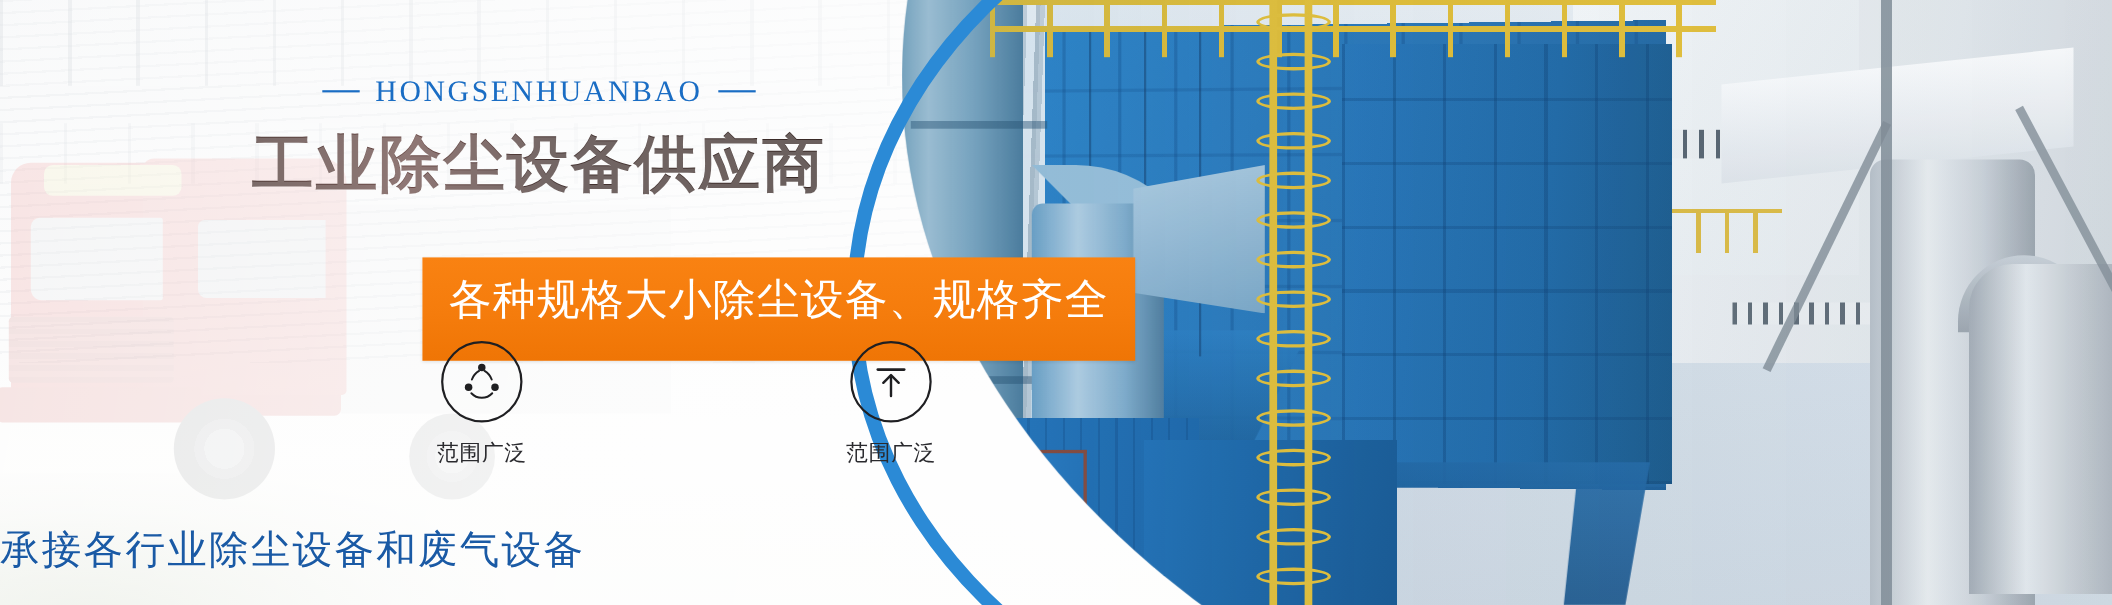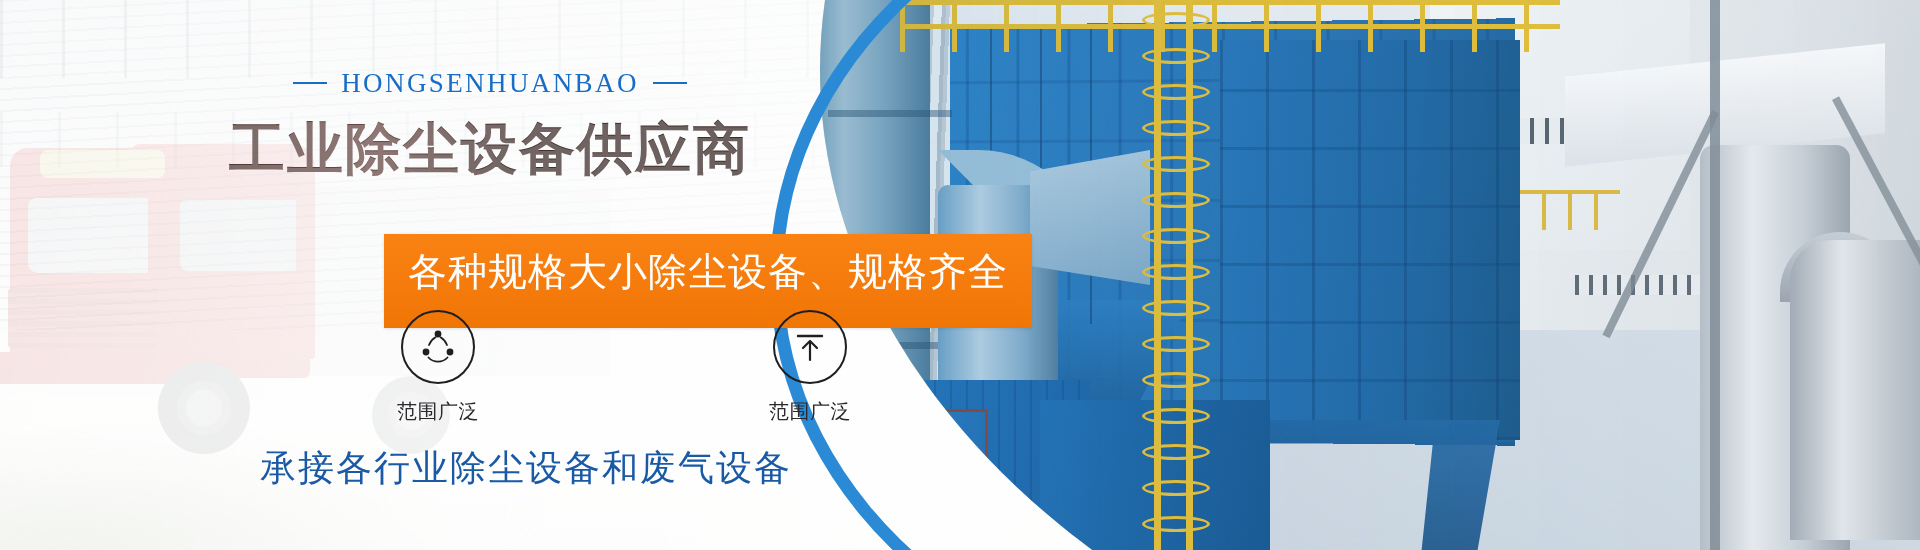--- a/index.html
+++ b/index.html
@@ -472,29 +472,27 @@
   .feature .flabel {
     margin-top: 14px;
     font-size: 20px;
     color: #2a2a2e;
     letter-spacing: .5px;
     white-space: nowrap;
   }
 
   .tagline {
     position: absolute;
-    left: 0; top: 444px;
+    left: 0; top: 476px;
     width: 980px;
-    text-align: center;
     font-size: 36px;
     color: #1a5aa5;
     letter-spacing: 2px;
     white-space: nowrap;
     text-shadow: 0 1px 1px rgba(255,255,255,.6);
-    margin-left: 36px;
   }
 </style>
 </head>
 <body>
 
 <div id="banner">
 
   <div class="bg-left">
     <div class="siding"></div>
     <div class="win-strip"></div>

